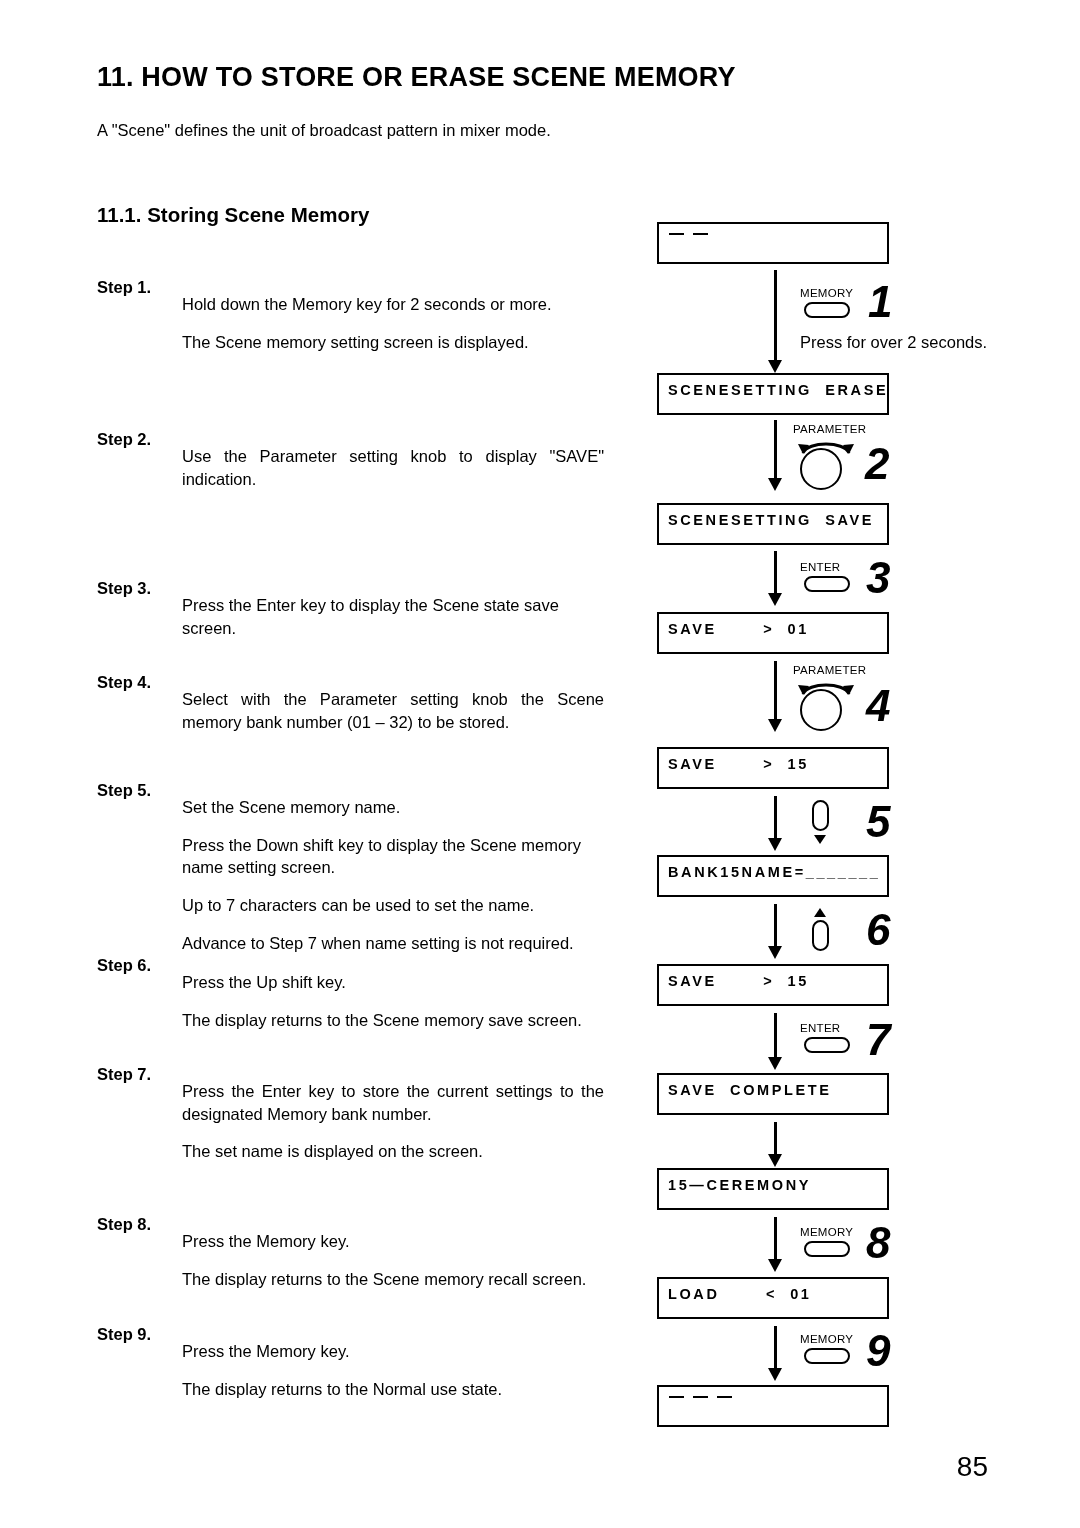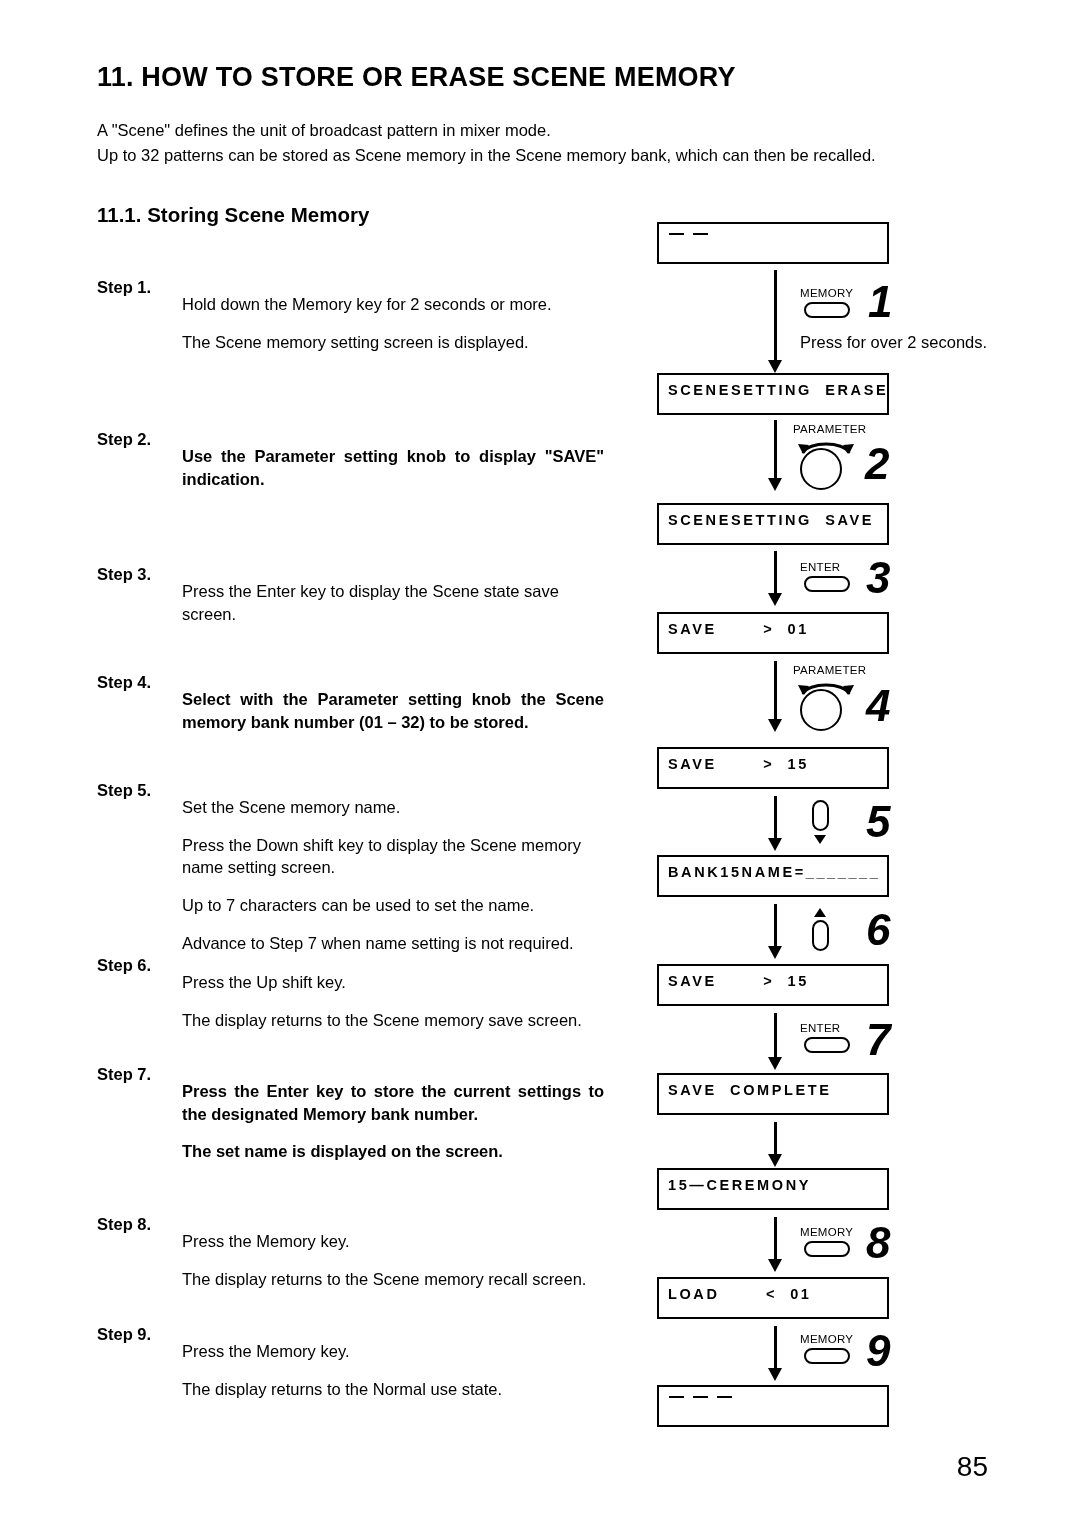--- a/index.html
+++ b/index.html
@@ -62,21 +62,20 @@
     white-space: nowrap;
   }
   .step-body {
     margin-left: 70px;
     font-size: 16.5px;
     line-height: 22.7px;
   }
   .step-body.justify p {
     text-align: justify;
     text-align-last: left;
-    font-weight: bold;
   }
   .step-body p {
     margin: 15px;
   }
 
   
   .diagram {
     position: absolute;
     left: 0;
     top: 0;
@@ -233,21 +232,20 @@
     font-size: 28px;
   }
 </style>
 </head>
 <body>
 
 <div class="page-title">11. HOW TO STORE OR ERASE SCENE MEMORY</div>
 
 <div class="intro">
   <div>A "Scene" defines the unit of broadcast pattern in mixer mode.</div>
-  <div>Up to 32 patterns can be stored as Scene memory in the Scene memory bank, which can then be recalled.</div>
 </div>
 
 <div class="section-title">11.1. Storing Scene Memory</div>
 
 <div class="steps">
 
   <div class="step" style="top:0px;">
     <span class="step-label">Step 1.</span>
     <div class="step-body">
       <p>Hold down the Memory key for 2 seconds or more.</p>
@@ -255,21 +253,21 @@
     </div>
   </div>
 
   <div class="step" style="top:152px;">
     <span class="step-label">Step 2.</span>
     <div class="step-body justify">
       <p>Use the Parameter setting knob to display "SAVE" indication.</p>
     </div>
   </div>
 
-  <div class="step" style="top:287px;">
+  <div class="step" style="top:301px;">
     <span class="step-label">Step 3.</span>
     <div class="step-body">
       <p>Press the Enter key to display the Scene state save screen.</p>
     </div>
   </div>
 
   <div class="step" style="top:395px;">
     <span class="step-label">Step 4.</span>
     <div class="step-body justify">
       <p>Select with the Parameter setting knob the Scene memory bank number (01 – 32) to be stored.</p>

